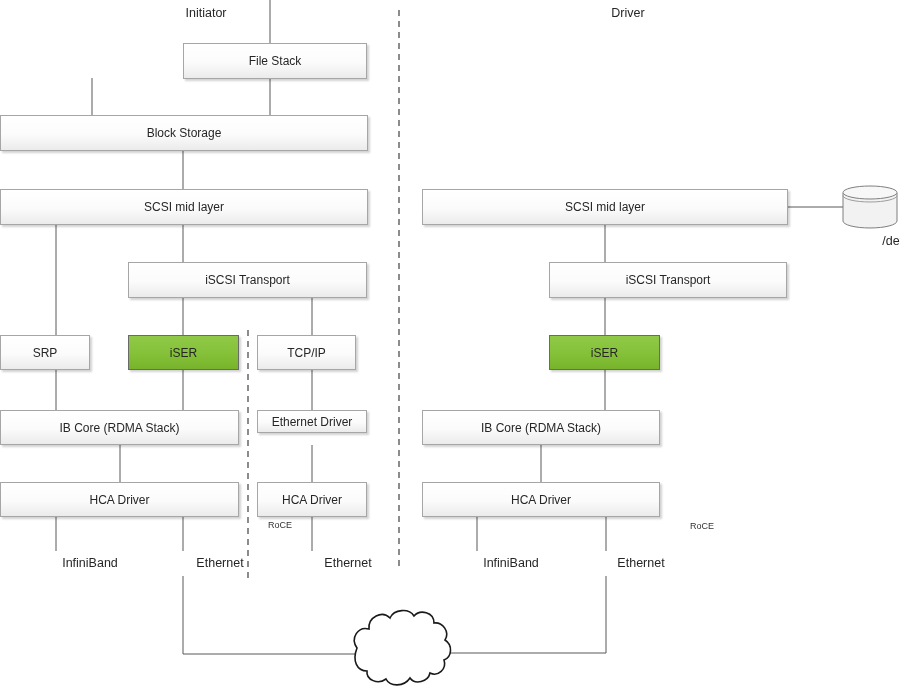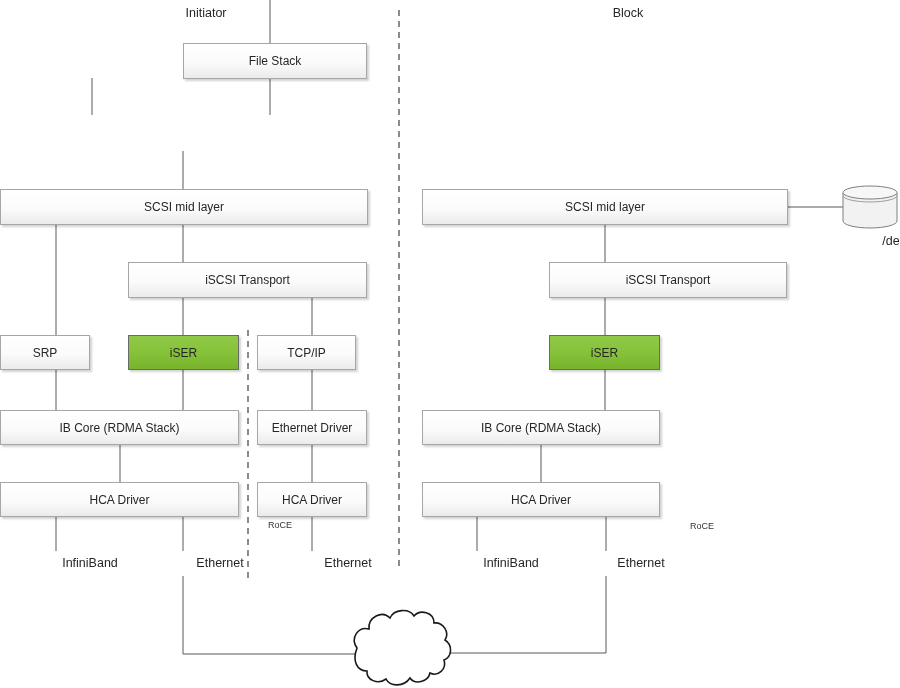--- a/index.html
+++ b/index.html
@@ -108,30 +108,31 @@
                C 357,671 352,661 357,648 Z" fill="#ffffff" stroke="#1a1a1a" stroke-width="1.6"></path>
     </g>
     <g>
       <path d="M 843,193 L 843,221 A 27,7 0 0 0 897,221 L 897,193 Z" fill="#f2f2f2" stroke="#7f7f7f" stroke-width="1"></path>
       <ellipse cx="870" cy="192.5" rx="27" ry="6.5" fill="#f7f7f7" stroke="#7f7f7f" stroke-width="1"></ellipse>
       <path d="M 843,195.5 A 27,6.5 0 0 0 897,195.5" fill="none" stroke="#9d9d9d" stroke-width="1"></path>
     </g>
   </svg>
 
   <div class="lbl" style="left:170px; top:6px;">Initiator</div>
-  <div class="lbl" style="left:592px; top:6px;">Block</div>
+  <div class="lbl" style="left:592px; top:6px;">Driver</div>
 
   <div class="box" style="left:183px; top:43px;  width:184px; height:36px;">File Stack</div>
+  <div class="box" style="left:0px;   top:115px; width:368px; height:36px;">Block Storage</div>
   <div class="box" style="left:0px;   top:189px; width:368px; height:36px;">SCSI mid layer</div>
   <div class="box" style="left:128px; top:262px; width:239px; height:36px;">iSCSI Transport</div>
   <div class="box" style="left:0px;   top:335px; width:90px; height:35px;">SRP</div>
   <div class="box green" style="left:128px; top:335px; width:111px; height:35px;">iSER</div>
   <div class="box" style="left:257px; top:335px; width:99px; height:35px;">TCP/IP</div>
   <div class="box" style="left:0px;   top:410px; width:239px; height:35px;">IB Core (RDMA Stack)</div>
-  <div class="box" style="left:257px; top:410px; width:110px; height:35px;">Ethernet Driver</div>
+  <div class="box" style="left:257px; top:410px; width:110px; height:23px;">Ethernet Driver</div>
   <div class="box" style="left:0px;   top:482px; width:239px; height:35px;">HCA Driver</div>
   <div class="box" style="left:257px; top:482px; width:110px; height:35px;">HCA Driver</div>
 
   <div class="box" style="left:422px; top:189px; width:366px; height:36px;">SCSI mid layer</div>
   <div class="box" style="left:549px; top:262px; width:238px; height:36px;">iSCSI Transport</div>
   <div class="box green" style="left:549px; top:335px; width:111px; height:35px;">iSER</div>
   <div class="box" style="left:422px; top:410px; width:238px; height:35px;">IB Core (RDMA Stack)</div>
   <div class="box" style="left:422px; top:482px; width:238px; height:35px;">HCA Driver</div>
 
   <div class="lbl small" style="left:189px; top:520px;">RoCE</div>

